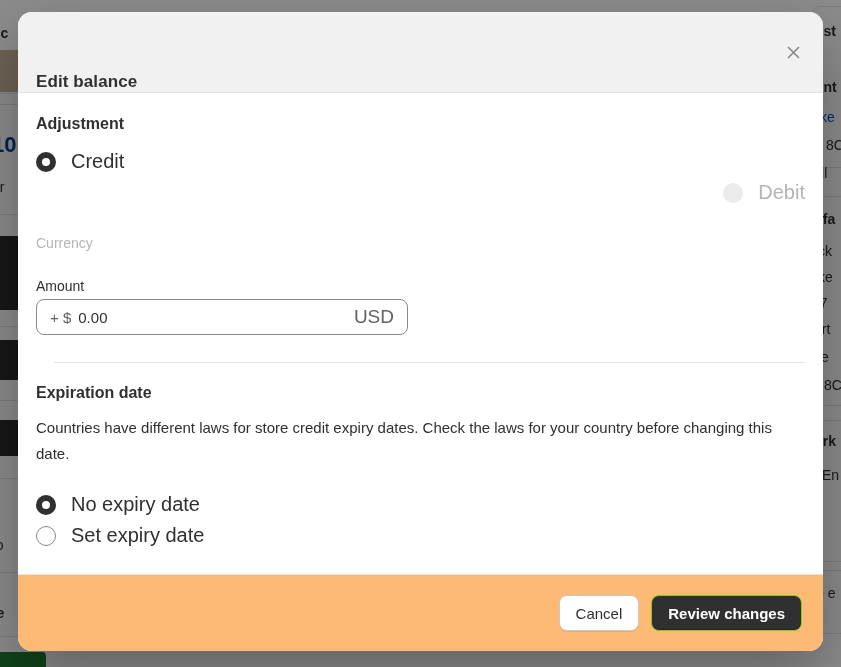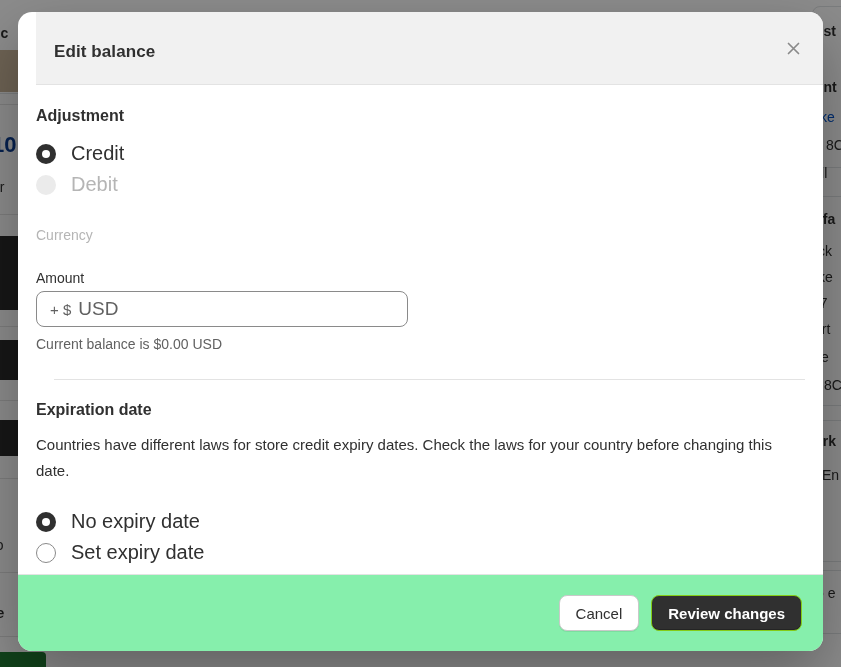--- a/index.html
+++ b/index.html
@@ -91,23 +91,22 @@
     display: flex;
     flex-direction: column;
   }
   .modal-header {
     position: relative;
     height: 64px;
     min-height: 64px;
     background: #f1f1f1;
     border-bottom: 1px solid #e3e3e3;
     display: flex;
-    align-items: center;
-    padding: 8px 18px 0 18px;
-    margin-left: 18px;
+    align-items: flex-end;
+    padding: 16px 18px 0 18px;
   }
   .modal-title {
     font-size: 17px;
     font-weight: 700;
     color: #303030;
     letter-spacing: 0.1px;
   }
   .close-btn {
     position: absolute;
     right: 14px;
@@ -140,21 +139,21 @@
   }
 
   
   .radio-row {
     display: flex;
     align-items: center;
     gap: 15px;
     height: 31px;
     cursor: pointer;
   }
-  .radio-row.disabled { cursor: default; }
+  .radio-row.disabled { cursor: default; justify-content: flex-end; }
   .radio {
     width: 20px; height: 20px;
     border-radius: 50%;
     box-sizing: border-box;
     flex: 0 0 auto;
     position: relative;
     background: #ffffff;
     border: 1px solid #8a8a8a;
   }
   .radio.checked {
@@ -274,21 +273,21 @@
 
   .modal-footer {
     border-top: 1px solid #e3e3e3;
     height: 76px;
     min-height: 76px;
     display: flex;
     align-items: center;
     justify-content: flex-end;
     gap: 12px;
     padding: 0 21px 0 0;
-    background: #86efac;
+    background: #fdba74;
   }
   .btn {
     font-family: "Liberation Sans", sans-serif;
     font-size: 15px;
     border-radius: 8px;
     cursor: pointer;
     padding: 0 16px;
     height: 36px;
     box-sizing: border-box;
   }
@@ -393,23 +392,23 @@
         <div class="fields-row">
 
           <div class="field currency">
             <div class="field-label disabled">Currency</div>
           </div>
 
           <div class="field amount">
             <div class="field-label">Amount</div>
             <div class="input-box">
               <span class="input-prefix">+ $</span>
+              <input class="input-value" type="text" value="0.00" style="">
               <span class="input-suffix">USD</span>
             </div>
-            <div class="helper-text">Current balance is $0.00 USD</div>
           </div>
 
         </div>
       </div>
 
       <div class="divider-inset"></div>
 
       <div class="section section-exp">
         <div class="section-title">Expiration date</div>
         <p class="exp-desc">Countries have different laws for store credit expiry dates. Check the laws for your country before changing this date.</p>

